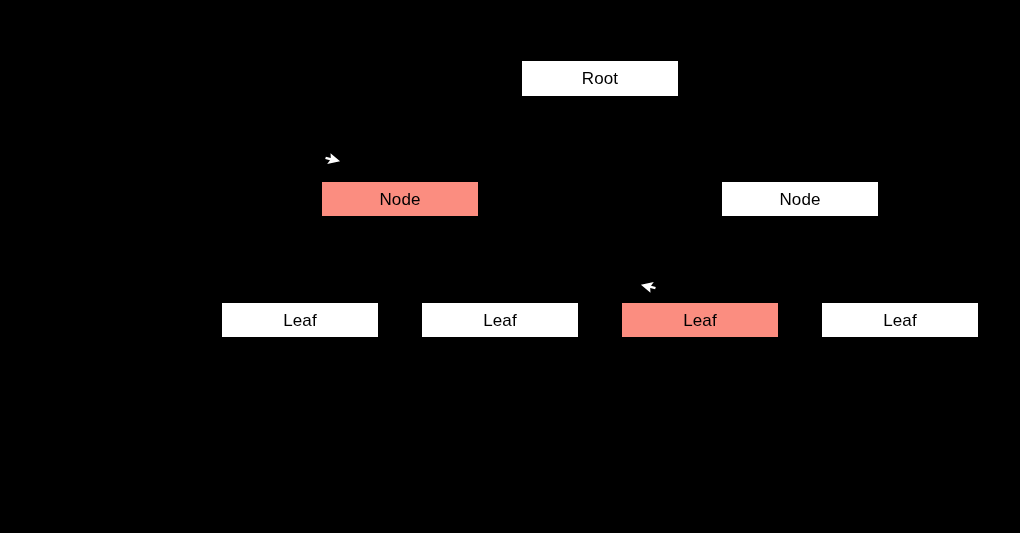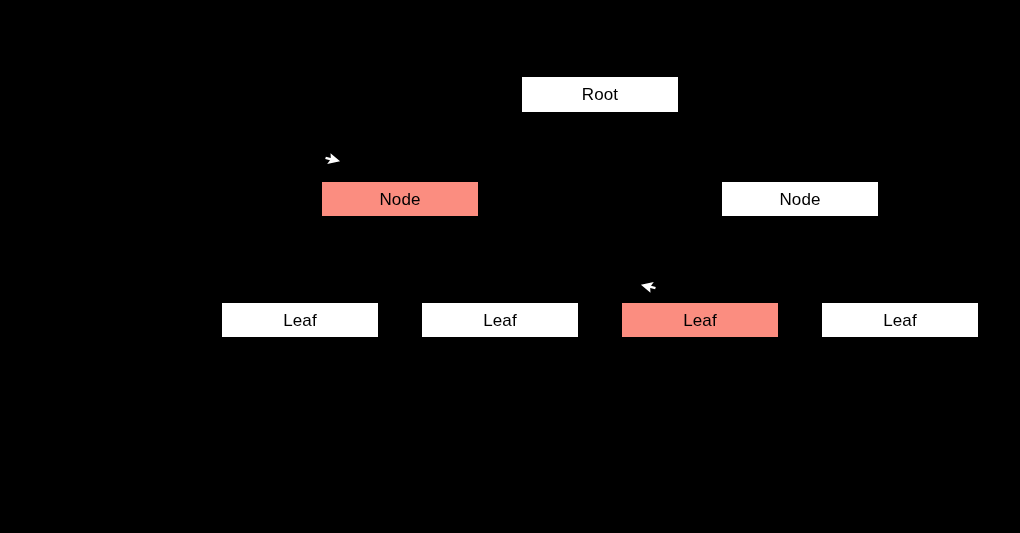--- a/index.html
+++ b/index.html
@@ -43,21 +43,21 @@
     height: 0;
     pointer-events: none;
   }
   .cursor svg { display: block; }
 </style>
 </head>
 <body>
 
 <div id="canvas">
 
-  <div class="node-box fill-white" style="left:521px; top:76px; width:158px; height:37px;justify-content:center;">
+  <div class="node-box fill-white" style="left:521px; top:60px; width:158px; height:37px;justify-content:center;">
     <span>Root</span>
   </div>
 
   <div class="node-box fill-salmon" style="left:321px; top:181px; width:158px; height:36px;">
     <span>Node</span>
   </div>
 
   <div class="node-box fill-white" style="left:721px; top:181px; width:158px; height:36px;">
     <span>Node</span>
   </div>

